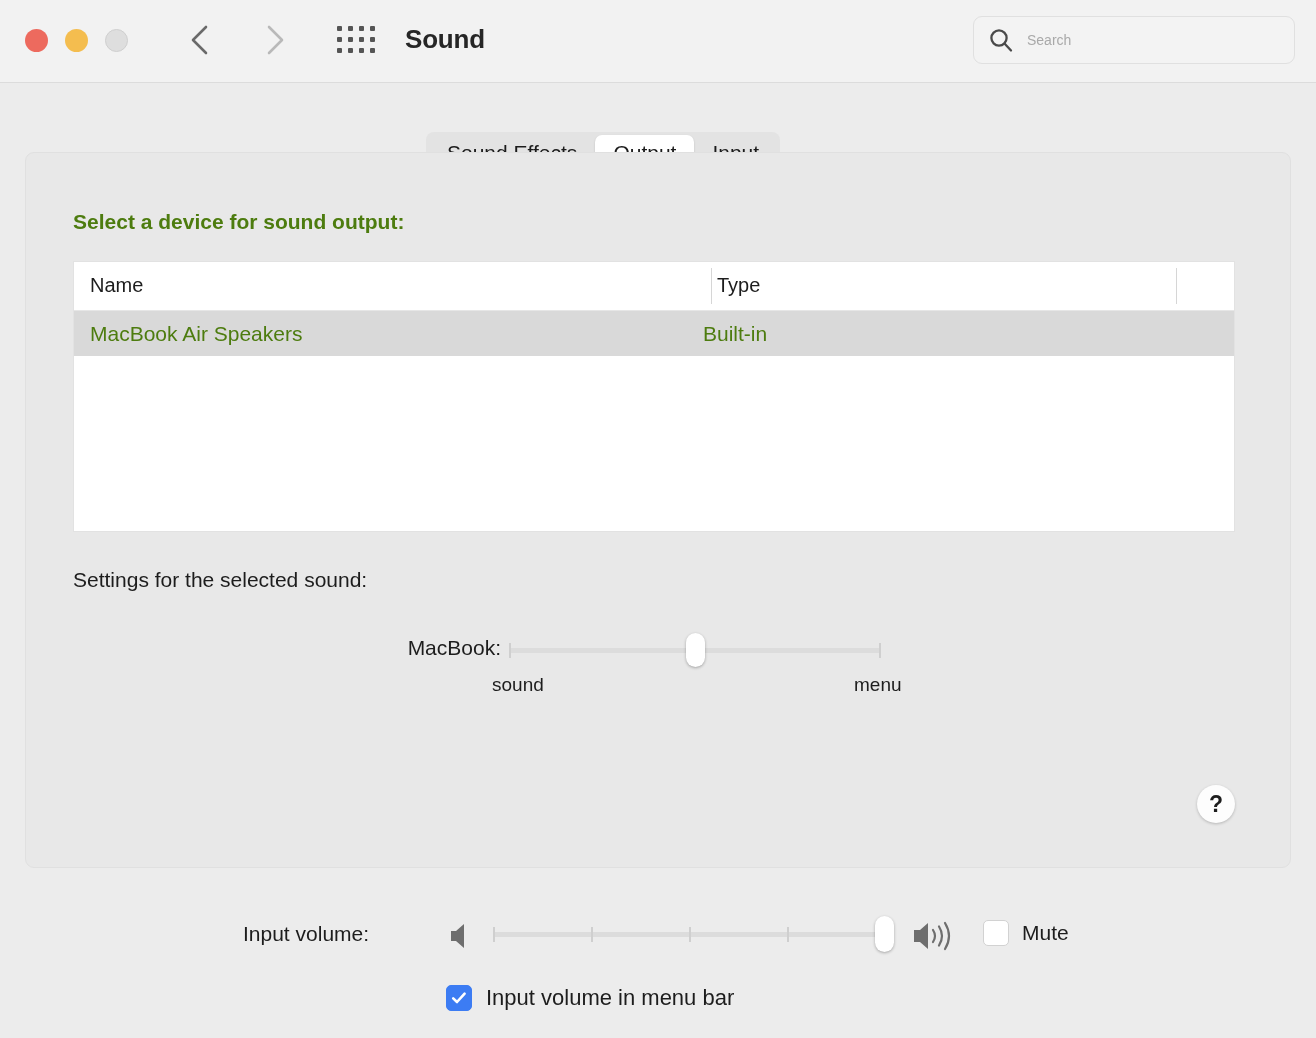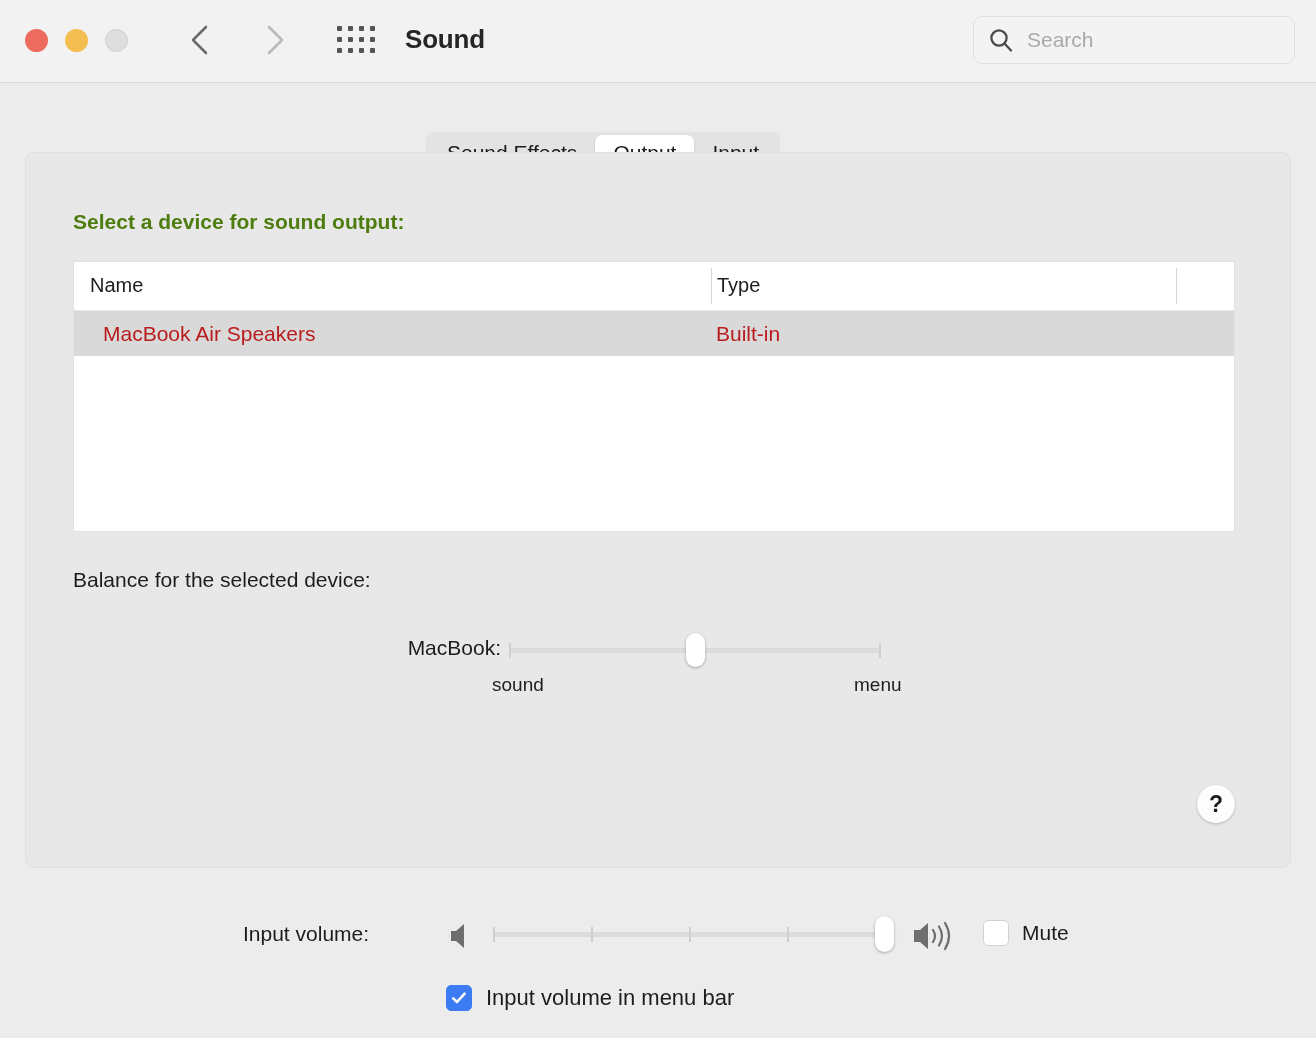--- a/index.html
+++ b/index.html
@@ -87,21 +87,21 @@
     box-sizing: border-box;
     display: flex;
     align-items: center;
   }
   .searchbox .mag { margin-left: 14px; display: flex; }
   .search-input {
     border: none;
     background: transparent;
     outline: none;
     font-family: "Liberation Sans", sans-serif;
-    font-size: 21px;
+    font-size: 14px;
     color: #0f766e;
     margin-left: 10px;
     width: 240px;
   }
   .search-input::placeholder { color: #a9a9a9; }
 
   
   .tabs {
     position: absolute;
     left: 426px; top: 132px;
@@ -188,22 +188,21 @@
   .trow {
     position: relative;
     height: 45px;
     display: flex;
     align-items: center;
   }
   .trow.selected { background: #d9d9d9; }
   .cell {
     position: absolute;
     font-size: 21px;
-    color: #b91c1c;
-    margin-left: 13px;
+    color: #4d7c0f;
   }
   .cell.name { left: 16px; }
   .cell.type { left: 629px; }
 
   
   .balance-label {
     position: absolute;
     left: 295px; top: 483px;
     width: 180px;
     text-align: right;
@@ -409,21 +408,21 @@
       <span class="coldiv two"></span>
       <span class="th name">Name</span>
       <span class="th type">Type</span>
     </div>
     <div class="trow selected">
       <span class="cell name">MacBook Air Speakers</span>
       <span class="cell type">Built-in</span>
     </div>
   </div>
 
-  <div class="section-subtitle">Balance for the selected device:</div>
+  <div class="section-subtitle">Settings for the selected sound:</div>
 
   <div class="balance-label">MacBook:</div>
 
   <div class="balance-slider">
     <span class="strack"></span>
     <span class="stick" style="left:0px;"></span>
     <span class="stick" style="left:370px;"></span>
     <span class="sthumb" style="left:177px;"></span>
   </div>
 

